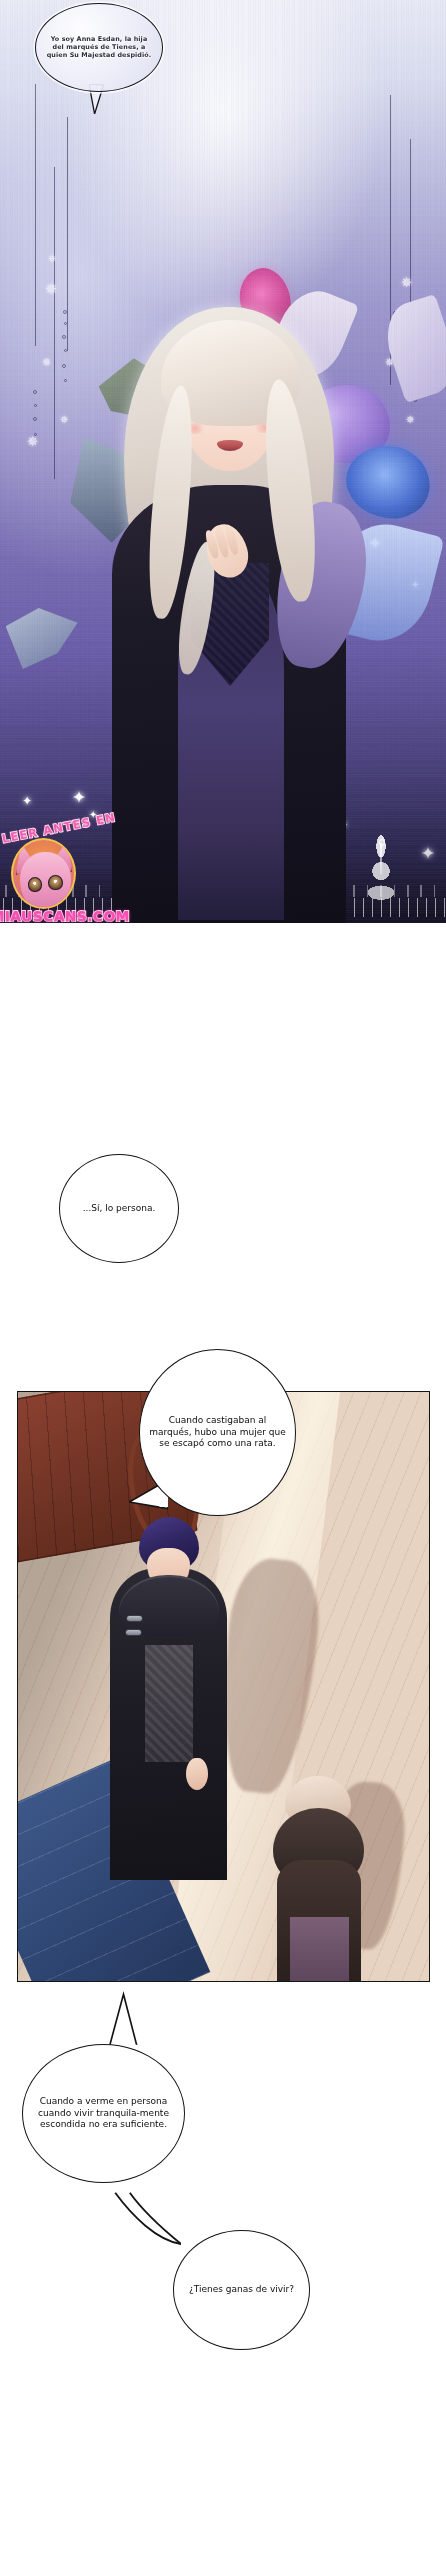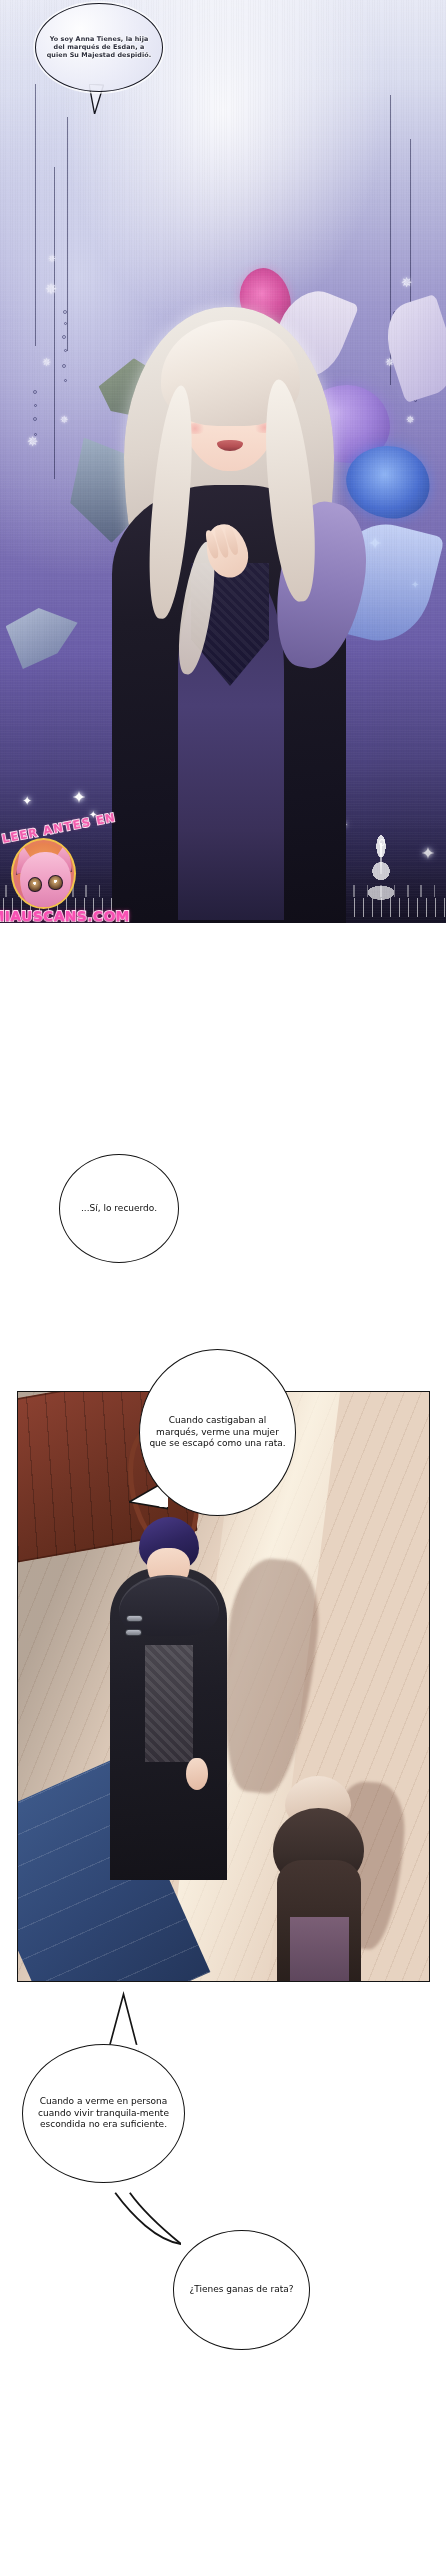--- a/index.html
+++ b/index.html
@@ -474,21 +474,21 @@
       <div class="lace-spire" style="left:339px;bottom:39px;height:21px;"></div>
       <div class="lace-spire" style="left:172px;bottom:39px;height:21px;"></div>
       <div id="lace-band2"></div>
       <div id="lace-band"></div>
     </div>
 
     <svg id="bubble-1-tail" viewBox="0 0 26 54">
       <polygon points="0,0 26,2 10,54" fill="#edeef8" stroke="#15161f" stroke-width="2.4"></polygon>
     </svg>
     <div id="bubble-1">
-      <div class="btxt">Yo soy Anna Tienes, la hija del marqués de Esdan, a quien Su Majestad despidió.</div>
+      <div class="btxt">Yo soy Anna Esdan, la hija del marqués de Tienes, a quien Su Majestad despidió.</div>
     </div>
 
     <div id="watermark">
       <div id="wm-arc">
         <span class="t">LEER ANTES EN</span>
       </div>
       <div id="wm-avatar">
         <div id="wm-ear-l"></div>
         <div id="wm-ear-r"></div>
         <div id="wm-hair"></div>
@@ -526,42 +526,42 @@
 
     <div id="girl">
       <div id="girl-hair"></div>
       <div id="girl-hood"></div>
       <div id="girl-cloak"></div>
       <div id="girl-skirt"></div>
     </div>
   </div>
 
   <div class="bub" id="bubble-2">
-    <div class="btxt2">...Sí, lo recuerdo.</div>
+    <div class="btxt2">...Sí, lo persona.</div>
   </div>
 
   <svg class="tail" viewBox="0 0 70 60" style="left:129px;top:1480px;width:39px;height:33px;">
     <polygon points="70,0 70,52 0,40" fill="#ffffff" stroke="#141414" stroke-width="3"></polygon>
     <rect x="55" y="3" width="18" height="46" fill="#ffffff"></rect>
   </svg>
   <div class="bub" id="bubble-3">
-    <div class="btxt2">Cuando castigaban al marqués, verme una mujer que se escapó como una rata.</div>
+    <div class="btxt2">Cuando castigaban al marqués, hubo una mujer que se escapó como una rata.</div>
   </div>
 
   <svg class="tail" viewBox="0 0 60 110" style="left:107px;top:1991px;width:33px;height:67px;">
     <polygon points="30,0 58,108 2,104" fill="#ffffff" stroke="#141414" stroke-width="3"></polygon>
     <rect x="4" y="92" width="54" height="20" fill="#ffffff"></rect>
   </svg>
   <div class="bub" id="bubble-4">
     <div class="btxt2">Cuando a verme en persona cuando vivir tranquila-mente escondida no era suficiente.</div>
   </div>
 
   <svg class="tail" viewBox="0 0 110 90" style="left:114px;top:2191px;width:67px;height:56px;">
     <path d="M110,86 C70,80 30,40 2,2" fill="none" stroke="#141414" stroke-width="3"></path>
     <path d="M110,86 C78,60 46,30 26,2" fill="none" stroke="#141414" stroke-width="3"></path>
   </svg>
   <div class="bub" id="bubble-5">
-    <div class="btxt2">¿Tienes ganas de rata?</div>
+    <div class="btxt2">¿Tienes ganas de vivir?</div>
   </div>
 
   <div class="gap" style="top:2359px;height:217px;"></div>
 </div>
 
 
 </body></html>

